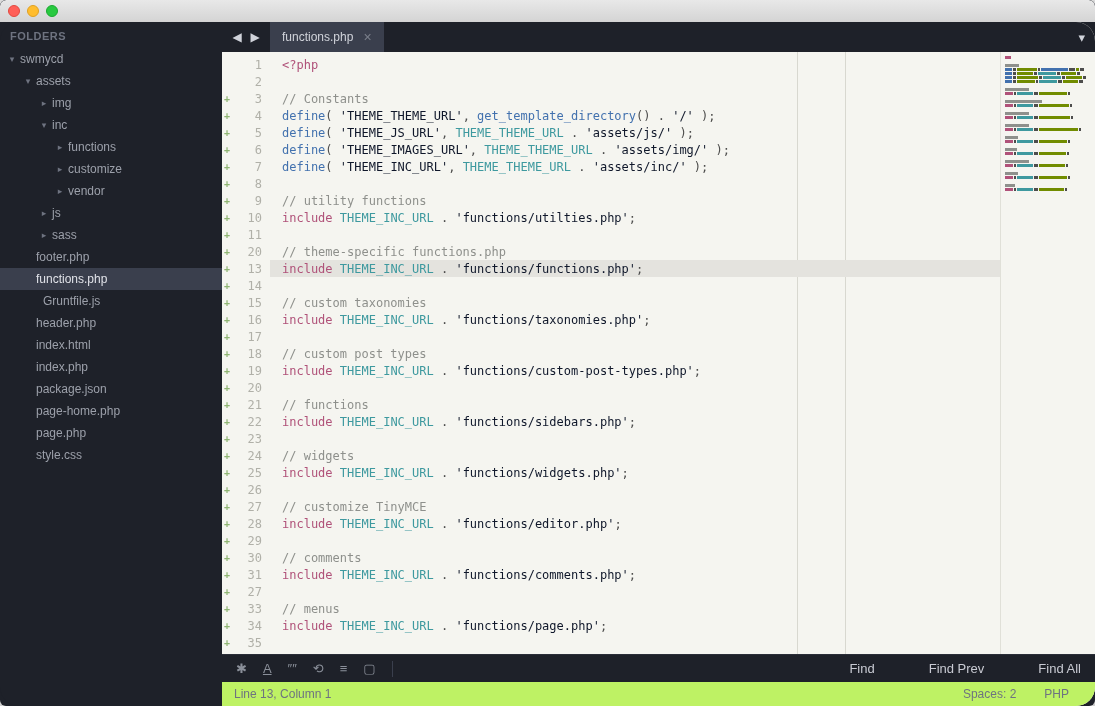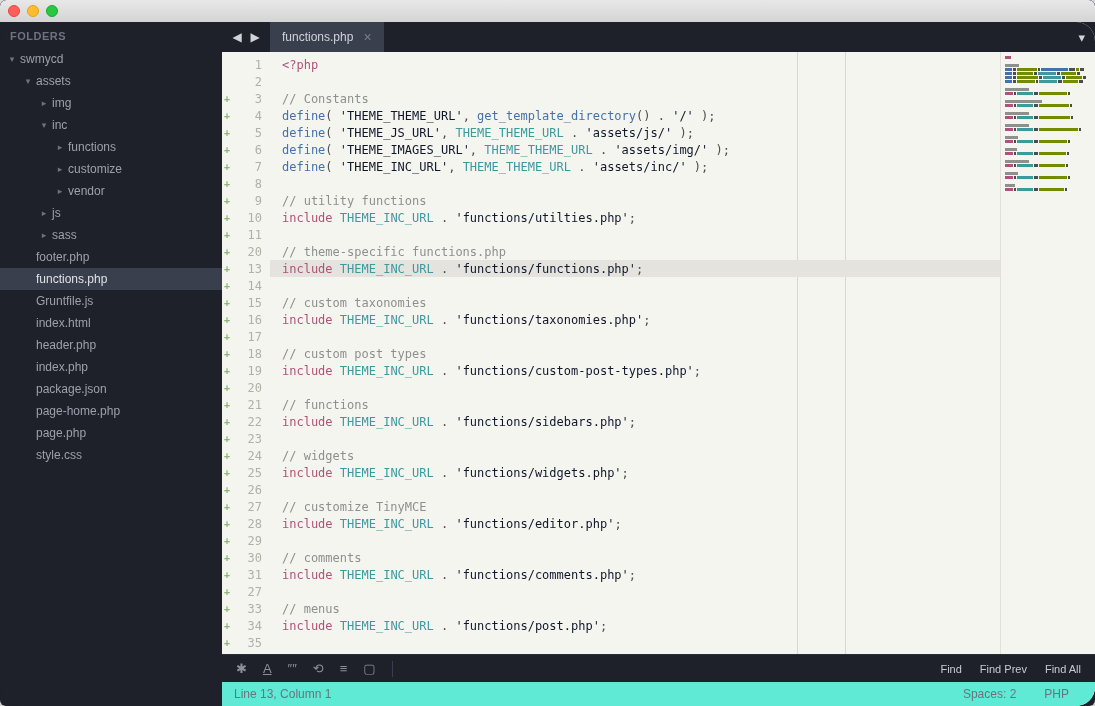--- a/index.html
+++ b/index.html
@@ -44,22 +44,22 @@
 .tok-str { color: #0f172a; }
 .tok-const { color: #3e999f; }
 .tok-com { color: #8e908c; }
 .tok-fn { color: #4271ae; }
 .tok-punc { color: #4d4d4c; }
 .findbar { height: 28px; background: #1e2129; display: flex; align-items: center; padding: 0 14px; gap: 18px; color: #8a8f99; border-top: 1px solid #2a2e38; }
 .findbar-left { display: flex; gap: 16px; align-items: center; }
 .findbar-icon { color: #8a8f99; font-size: 13px; cursor: pointer; }
 .findbar-divider { width: 1px; height: 16px; background: #3a3f4d; }
 .findbar-spacer { flex: 1; }
-.findbar-btn { color: #c8cad2; font-size: 11px; cursor: pointer; }
-.statusbar { height: 24px; background: #5eead4; display: flex; align-items: center; padding: 0 12px; color: #6e7380; font-size: 12px; }
+.findbar-btn { color: #c8cad2; font-size: 13px; cursor: pointer; margin-left: 36px; }
+.statusbar { height: 24px; background: #bef264; display: flex; align-items: center; padding: 0 12px; color: #6e7380; font-size: 12px; }
 .statusbar-spacer { flex: 1; }
 .statusbar-item { padding: 0 14px; cursor: pointer; }
 </style>
 </head>
 <body>
 
 <div class="window">
   <div class="titlebar">
     <div class="traffic-light tl-close"></div>
     <div class="traffic-light tl-min"></div>
@@ -106,31 +106,31 @@
             <span class="tree-label">sass</span>
           </div>
           <div class="tree-item" style="padding-left: 22px;">
             <span class="tree-arrow"></span>
             <span class="tree-label">footer.php</span>
           </div>
           <div class="tree-item active" style="padding-left: 22px;">
             <span class="tree-arrow"></span>
             <span class="tree-label">functions.php</span>
           </div>
-          <div class="tree-item" style="padding-left: 22px;">
+          <div class="tree-item" style="padding-left: 22px; gap: 7px;">
             <span class="tree-arrow"></span>
             <span class="tree-label">Gruntfile.js</span>
           </div>
           <div class="tree-item" style="padding-left: 22px;">
             <span class="tree-arrow"></span>
+            <span class="tree-label">header.php</span>
+          </div>
+          <div class="tree-item" style="padding-left: 22px;">
+            <span class="tree-arrow"></span>
             <span class="tree-label">index.html</span>
-          </div>
-          <div class="tree-item" style="padding-left: 22px;">
-            <span class="tree-arrow"></span>
-            <span class="tree-label">header.php</span>
           </div>
           <div class="tree-item" style="padding-left: 22px;">
             <span class="tree-arrow"></span>
             <span class="tree-label">index.php</span>
           </div>
           <div class="tree-item" style="padding-left: 22px;">
             <span class="tree-arrow"></span>
             <span class="tree-label">package.json</span>
           </div>
           <div class="tree-item" style="padding-left: 22px;">
@@ -330,21 +330,21 @@
             <div class="code-line"><span class="tok-com">// widgets</span></div>
             <div class="code-line"><span class="tok-kw">include</span><span class="tok-punc"> </span><span class="tok-const">THEME_INC_URL</span><span class="tok-punc"> . </span><span class="tok-str">'functions/widgets.php'</span><span class="tok-punc">;</span></div>
             <div class="code-line"></div>
             <div class="code-line"><span class="tok-com">// customize TinyMCE</span></div>
             <div class="code-line"><span class="tok-kw">include</span><span class="tok-punc"> </span><span class="tok-const">THEME_INC_URL</span><span class="tok-punc"> . </span><span class="tok-str">'functions/editor.php'</span><span class="tok-punc">;</span></div>
             <div class="code-line"></div>
             <div class="code-line"><span class="tok-com">// comments</span></div>
             <div class="code-line"><span class="tok-kw">include</span><span class="tok-punc"> </span><span class="tok-const">THEME_INC_URL</span><span class="tok-punc"> . </span><span class="tok-str">'functions/comments.php'</span><span class="tok-punc">;</span></div>
             <div class="code-line"></div>
             <div class="code-line"><span class="tok-com">// menus</span></div>
-            <div class="code-line"><span class="tok-kw">include</span><span class="tok-punc"> </span><span class="tok-const">THEME_INC_URL</span><span class="tok-punc"> . </span><span class="tok-str">'functions/post.php'</span><span class="tok-punc">;</span></div>
+            <div class="code-line"><span class="tok-kw">include</span><span class="tok-punc"> </span><span class="tok-const">THEME_INC_URL</span><span class="tok-punc"> . </span><span class="tok-str">'functions/page.php'</span><span class="tok-punc">;</span></div>
             <div class="code-line"></div>
           </div>
         <div class="minimap" id="minimap">
             <div class="mm-line">
               <div class="mm-seg" style="width: 6px; background: rgb(176, 82, 121);"></div>
             </div>
             <div class="mm-line"></div>
             <div class="mm-line">
               <div class="mm-seg" style="width: 14.4px; background: rgb(142, 144, 140);"></div>
             </div>

